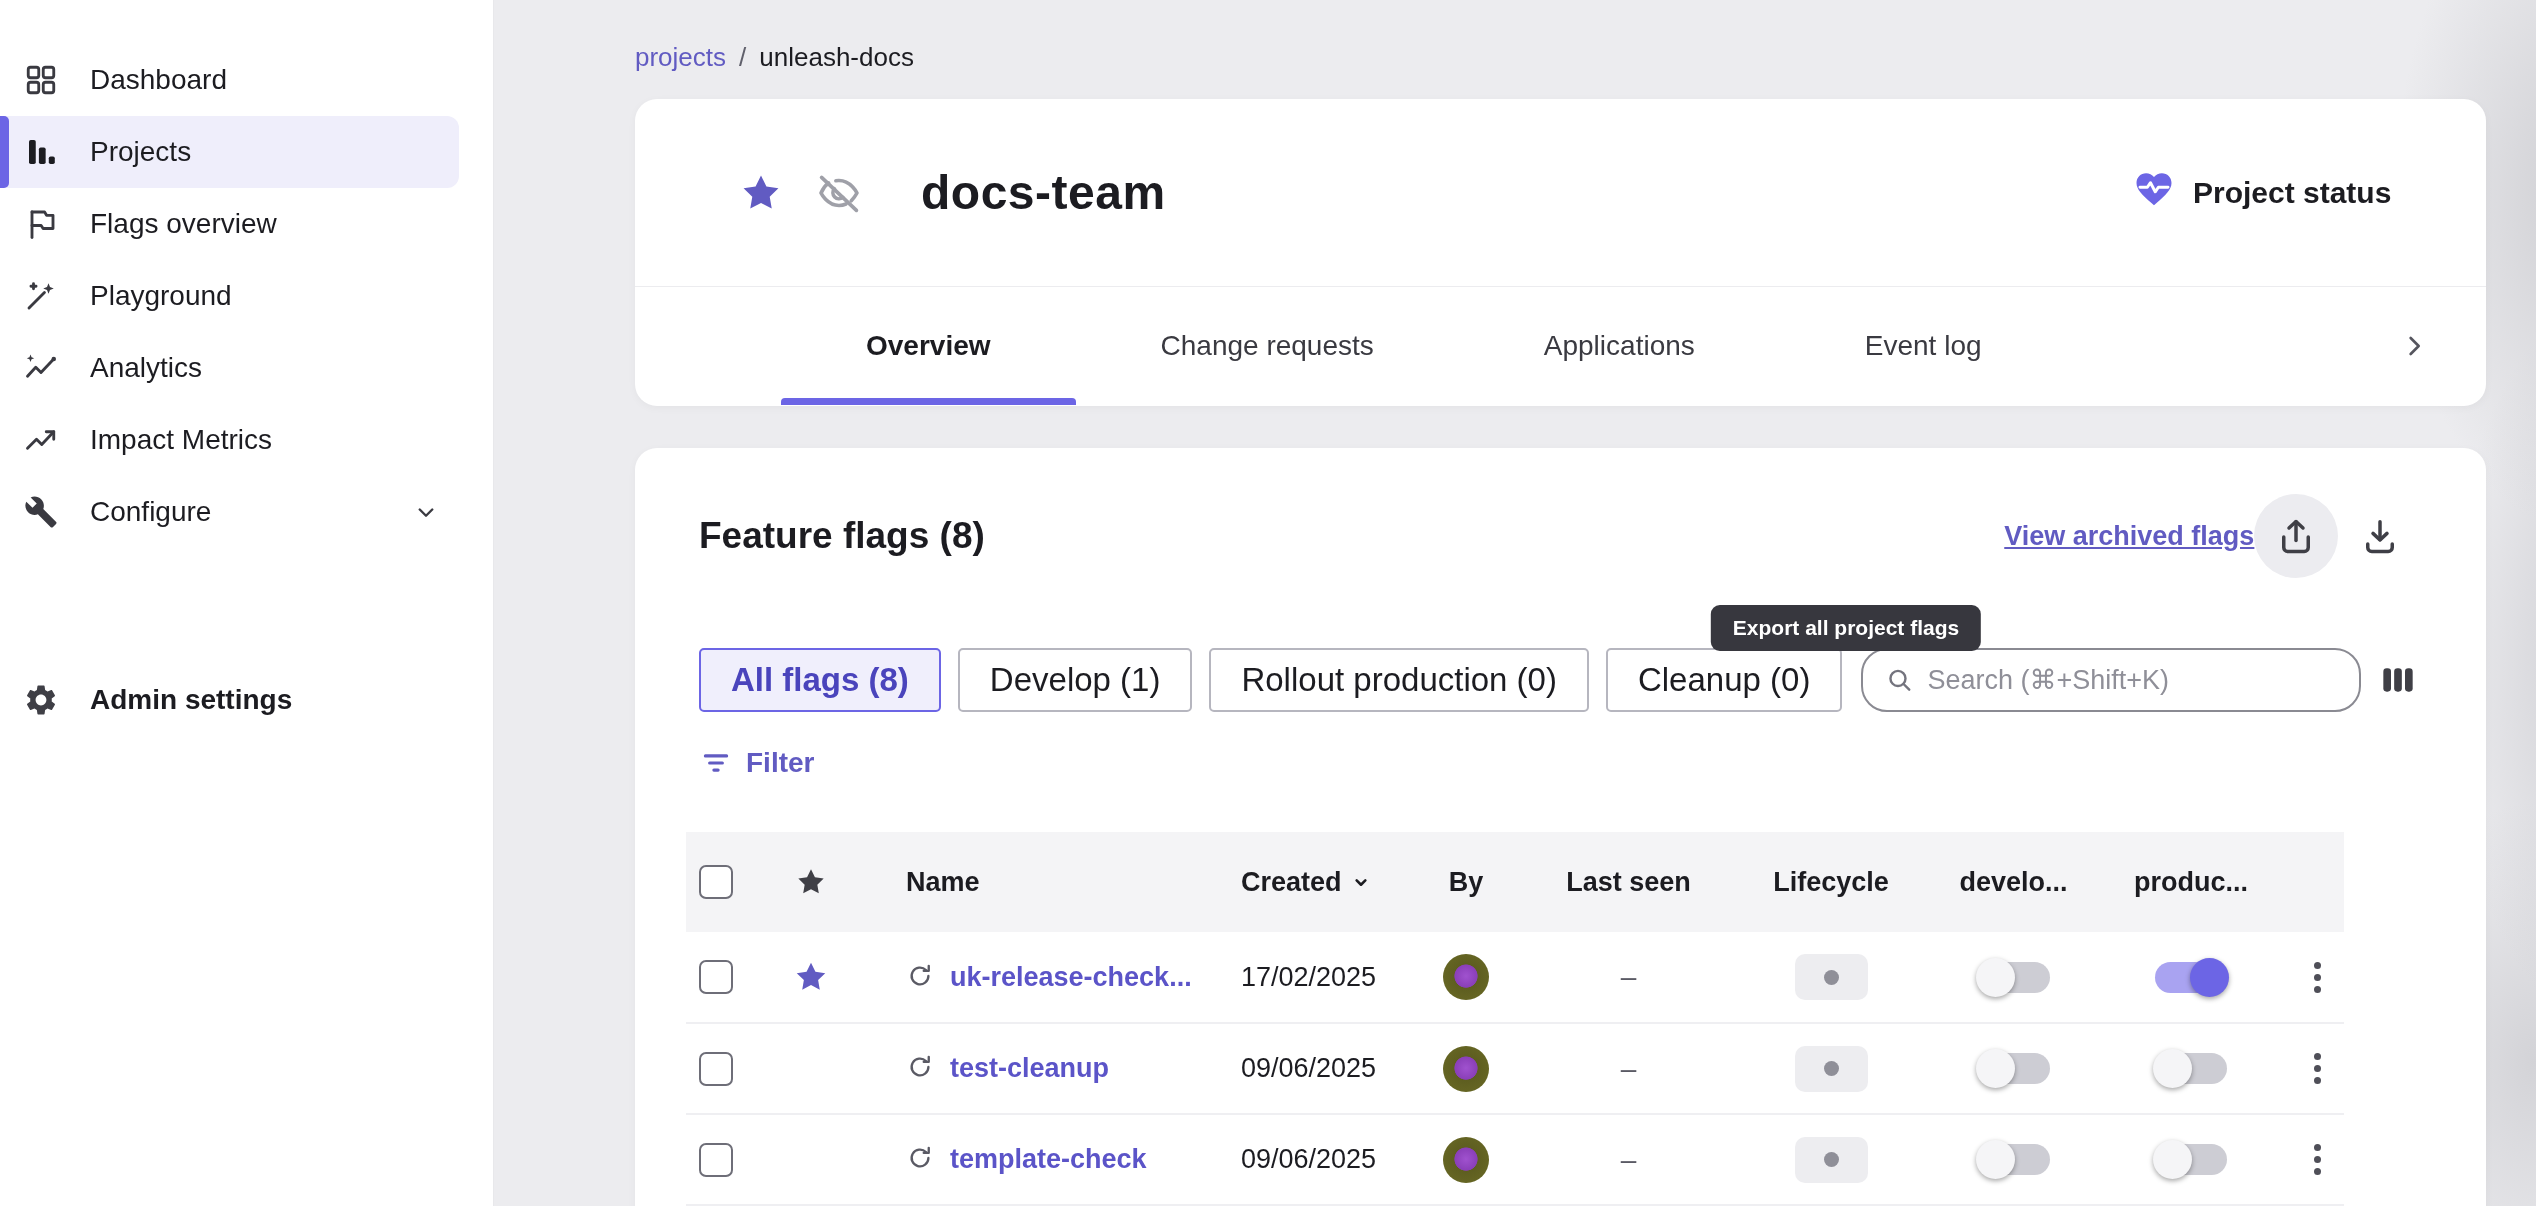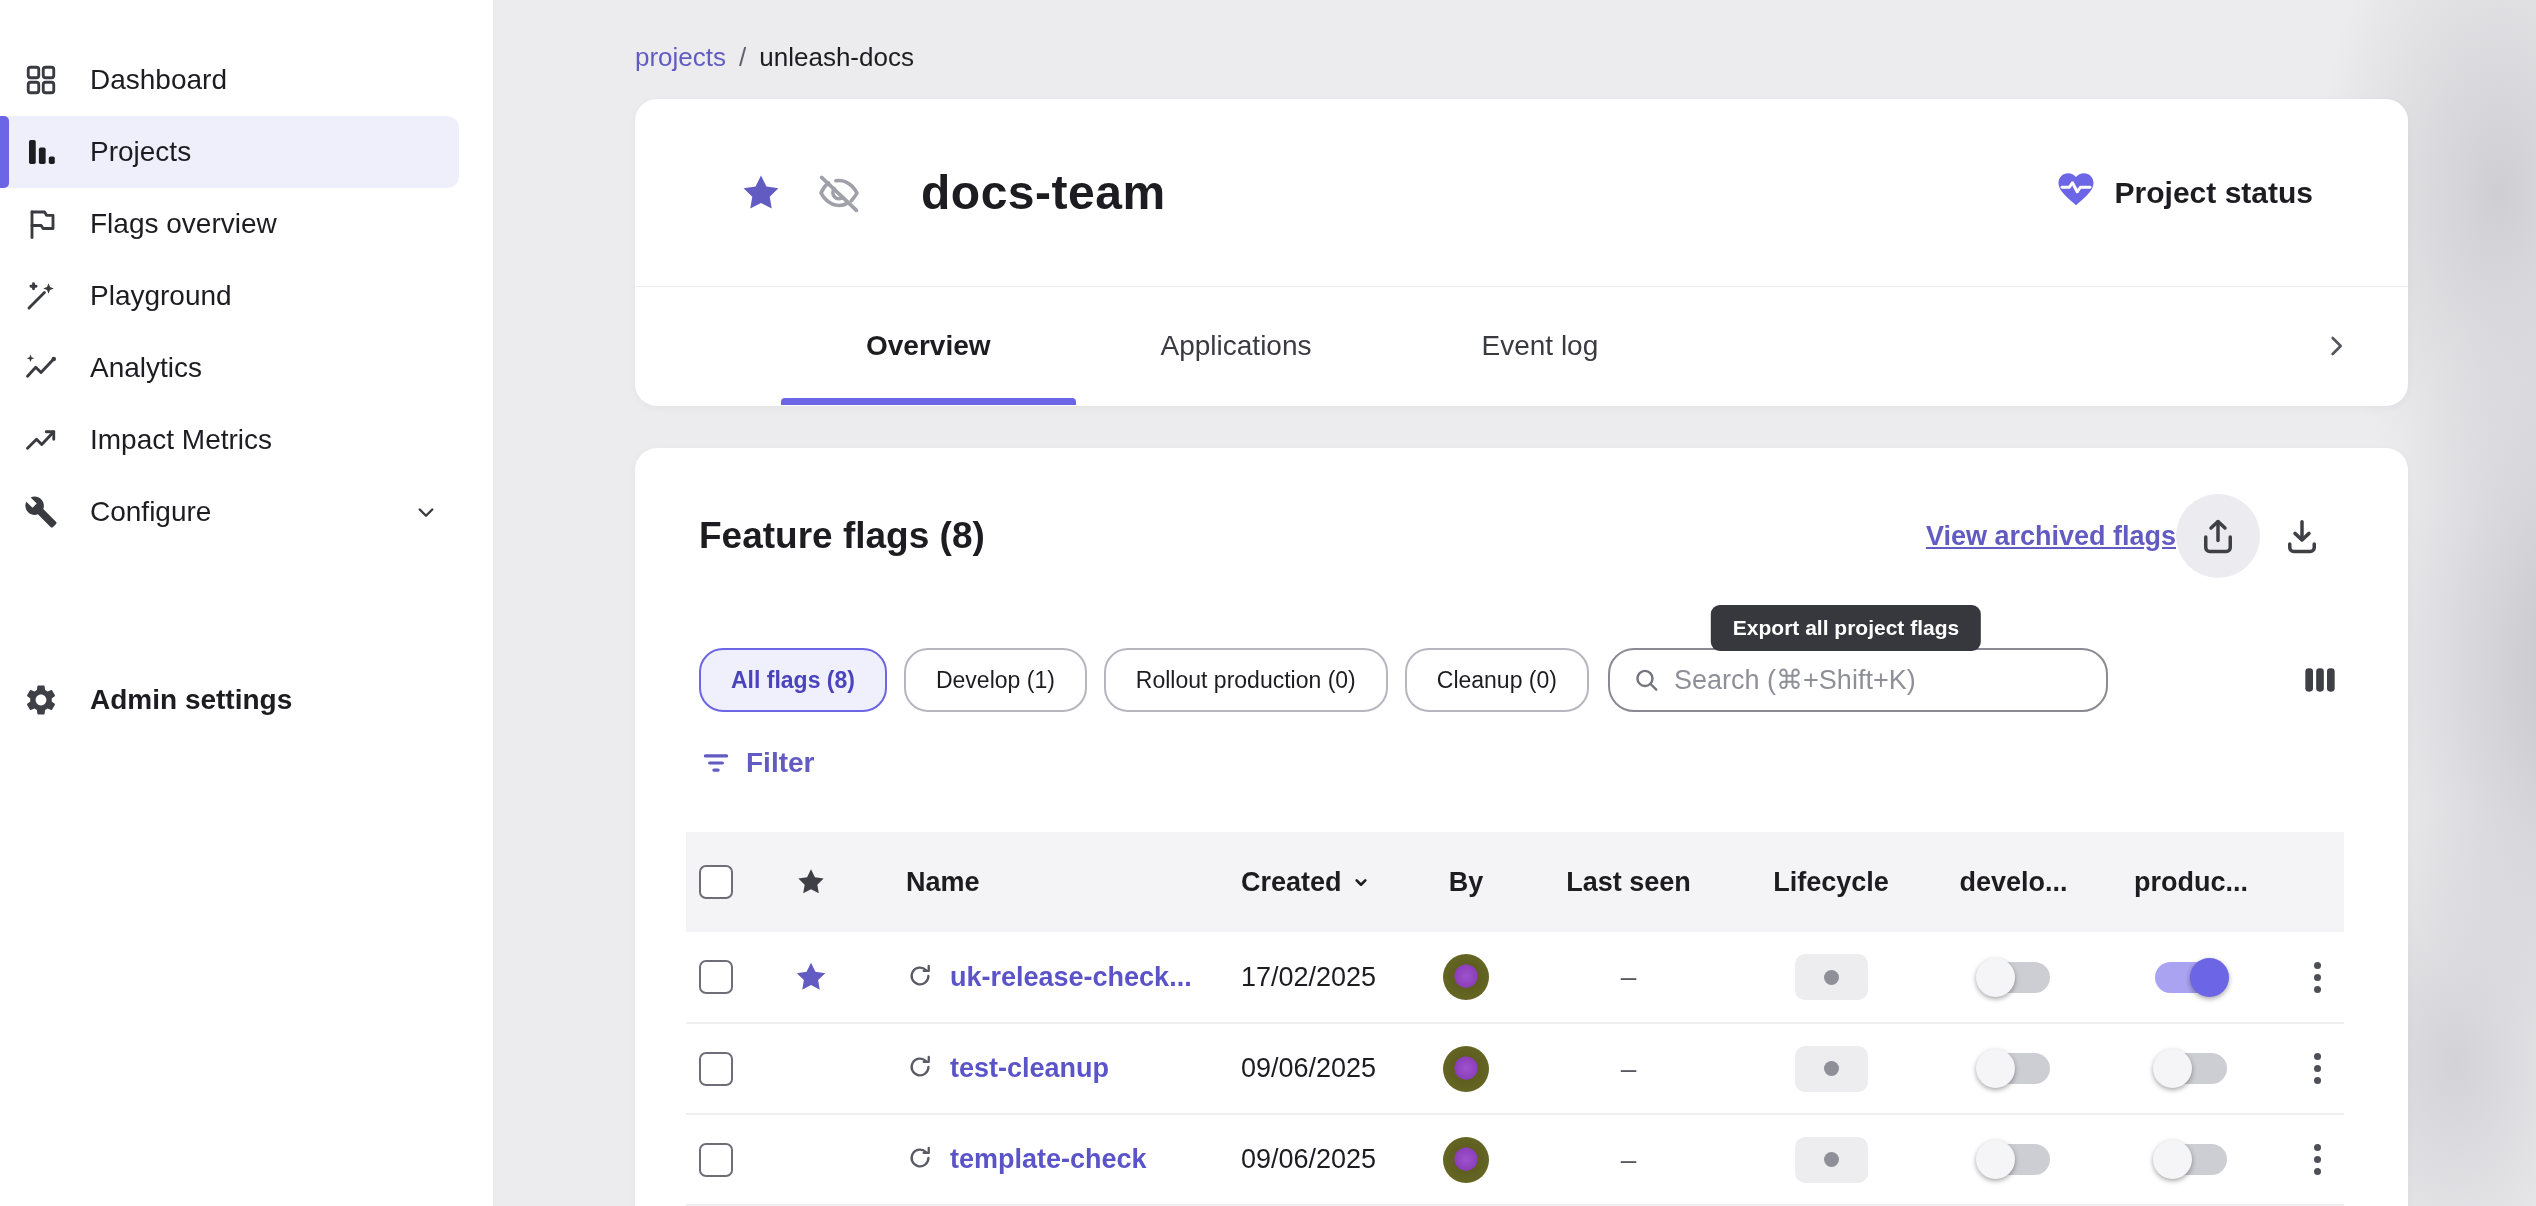--- a/index.html
+++ b/index.html
@@ -51,21 +51,21 @@
   .flags-card { margin-top:42px; min-height:920px; padding:0 64px 40px; }
   .flags-head { display:flex; align-items:center; padding-top:46px; }
   .flags-title { font-size:37px; font-weight:700; margin-right:auto; }
   .archived-link { font-size:27px; color:#615BC2; text-decoration:underline; font-weight:600; cursor:pointer; }
   .icon-btn { width:84px; height:84px; border-radius:50%; display:flex; align-items:center; justify-content:center; cursor:pointer; flex-shrink:0; }
   .icon-btn.hovered { background:#ECECF0; }
   .primary-btn { height:67px; padding:0 42px; border-radius:14px; background:#6C65E5; color:#fff; font-size:28px; font-weight:700; border:none; cursor:pointer; font-family:inherit; box-shadow:0 4px 10px rgba(108,101,229,0.35); }
   .tooltip { position:absolute; top:157px; left:1211px; transform:translateX(-50%); background:#37373E; color:#fff; font-size:21px; font-weight:700; padding:11px 22px; border-radius:9px; white-space:nowrap; z-index:10; }
 
   .chips-row { display:flex; align-items:center; margin-top:70px; gap:17px; }
-  .chip { height:64px; padding:0 30px; border:2px solid #B6B6BF; border-radius:24px; background:#fff; font-size:23px; display:flex; align-items:center; color:#1C1C21; cursor:pointer; white-space:nowrap; }
+  .chip { height:64px; padding:0 30px; border:2px solid #B6B6BF; border-radius:5px; background:#fff; font-size:33px; display:flex; align-items:center; color:#1C1C21; cursor:pointer; white-space:nowrap; }
   .chip.active { background:#F0EFFC; border-color:#6C65E5; color:#4A44BC; font-weight:700; }
   .search-box { height:64px; width:500px; border:2px solid #8A8A92; border-radius:26px; display:flex; align-items:center; padding:0 10px 0 22px; gap:13px; background:#fff; margin-left:2px; flex-shrink:0; }
   .search-box input { border:none; outline:none; font-size:27px; color:#1C1C21; width:100%; background:transparent; font-family:inherit; }
   .search-box input::placeholder { color:#8F8F98; }
   .columns-btn { margin-left:auto; margin-right:4px; display:flex; cursor:pointer; }
 
   .filter-row { margin-top:34px; display:flex; align-items:center; gap:13px; color:#615BC2; font-size:28px; font-weight:700; width:fit-content; cursor:pointer; }
 
   
   .flag-table { margin:52px 0 0 -13px; width:1658px; border-collapse:collapse; table-layout:fixed; }
@@ -212,20 +212,23 @@
               </svg>
           </span>
           <span>Project status</span>
         </div>
       </div>
       <div class="tabs">
         <div class="tab active">
             <span>Overview</span>
           </div>
         <div class="tab">
+            <span>Change requests</span>
+          </div>
+        <div class="tab">
             <span>Applications</span>
           </div>
         <div class="tab">
             <span>Event log</span>
           </div>
         <span class="tabs-more">
           <svg width="32" height="32" viewBox="0 0 24 24" fill="none" stroke="#55555E" stroke-width="2" stroke-linecap="round" stroke-linejoin="round">
               <path d="M9.5 6l6 6-6 6"></path>
             </svg>
         </span>

